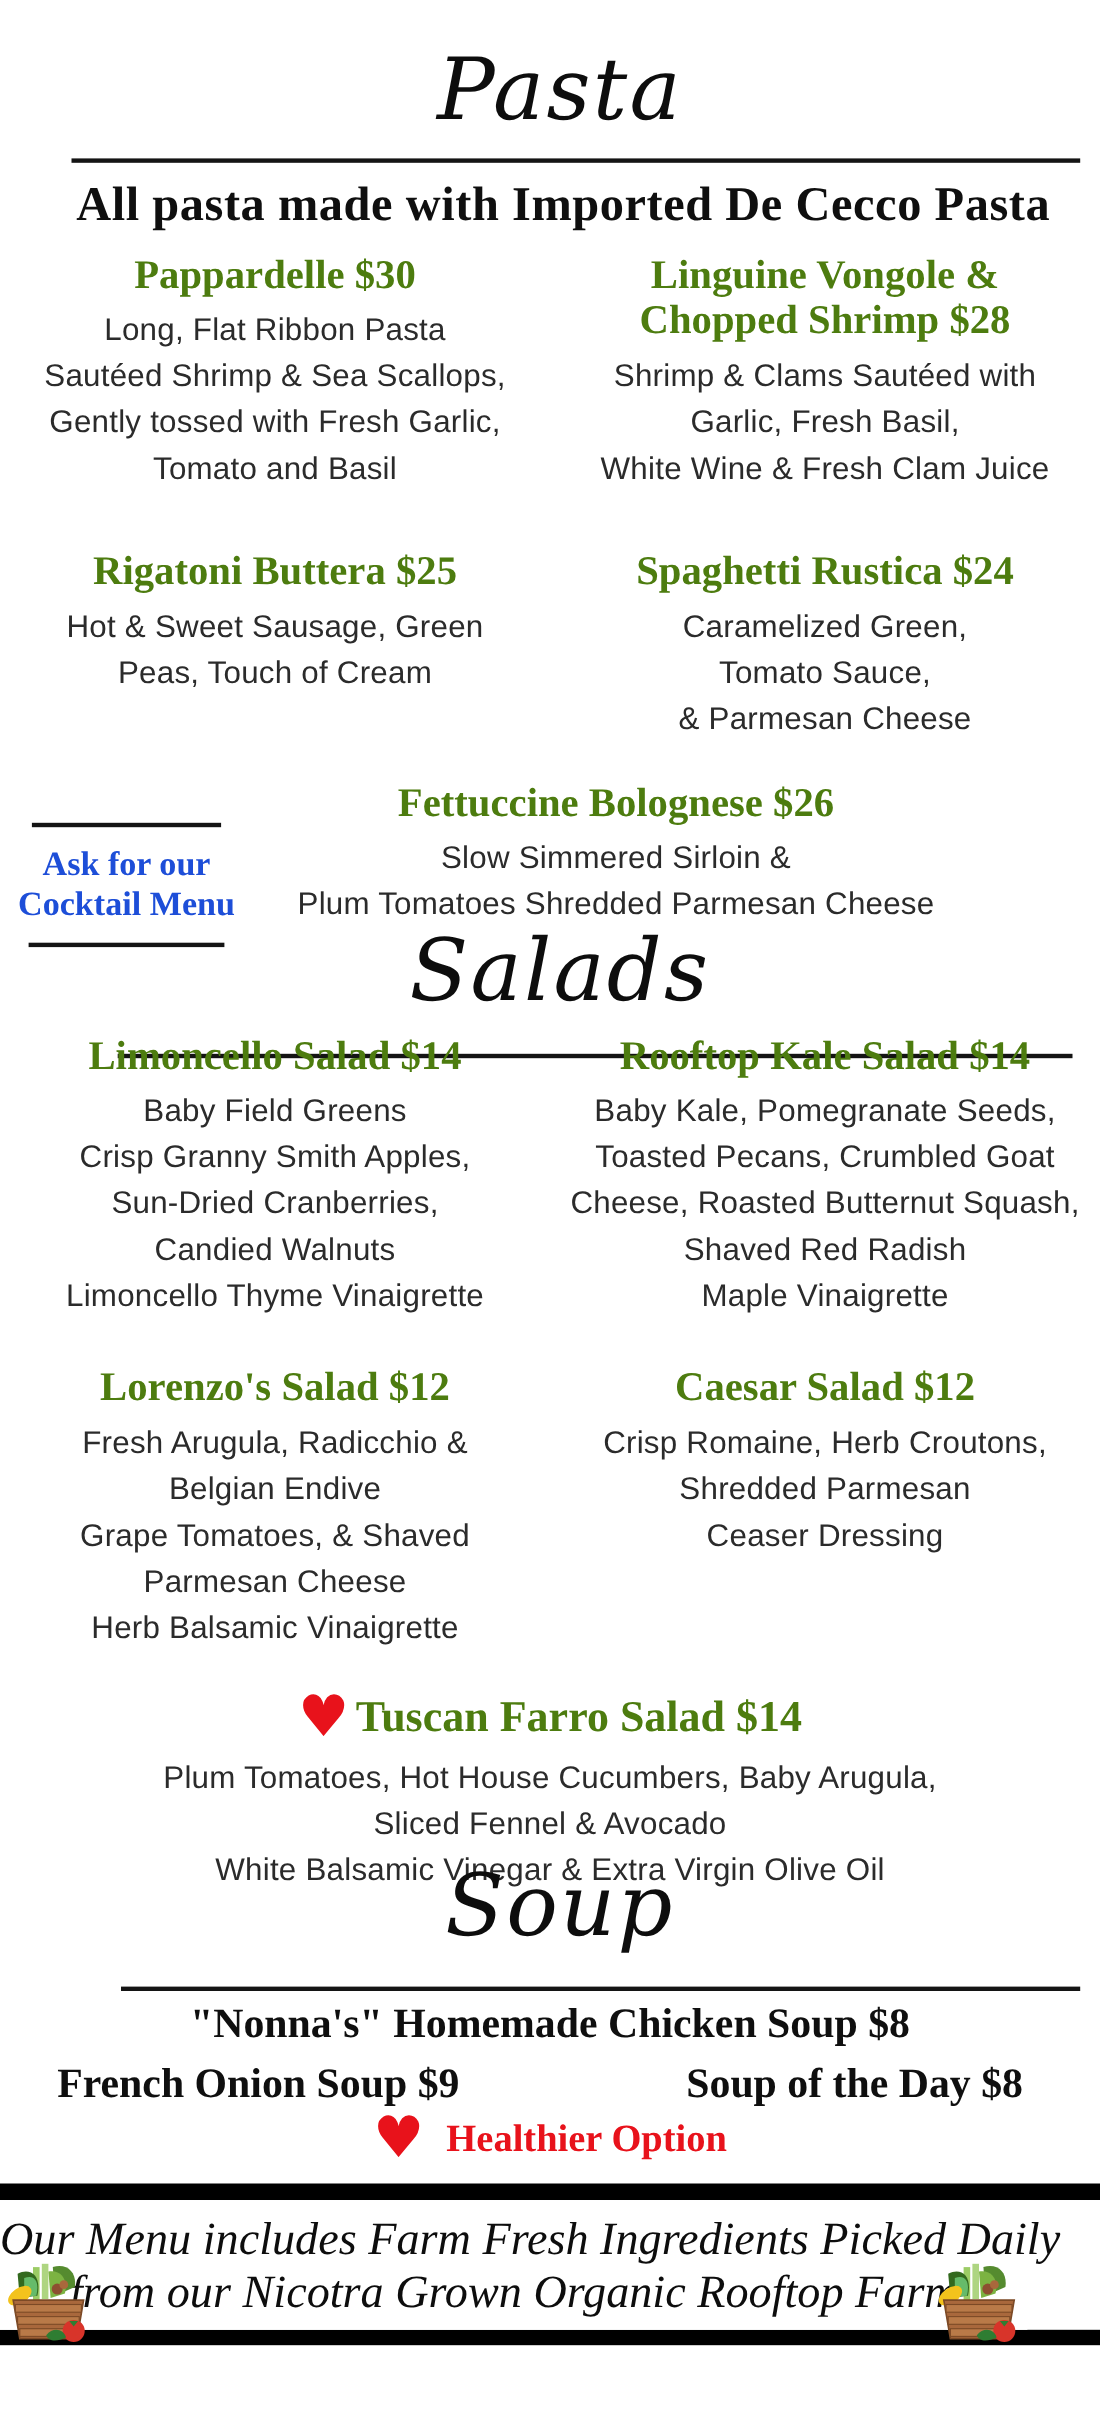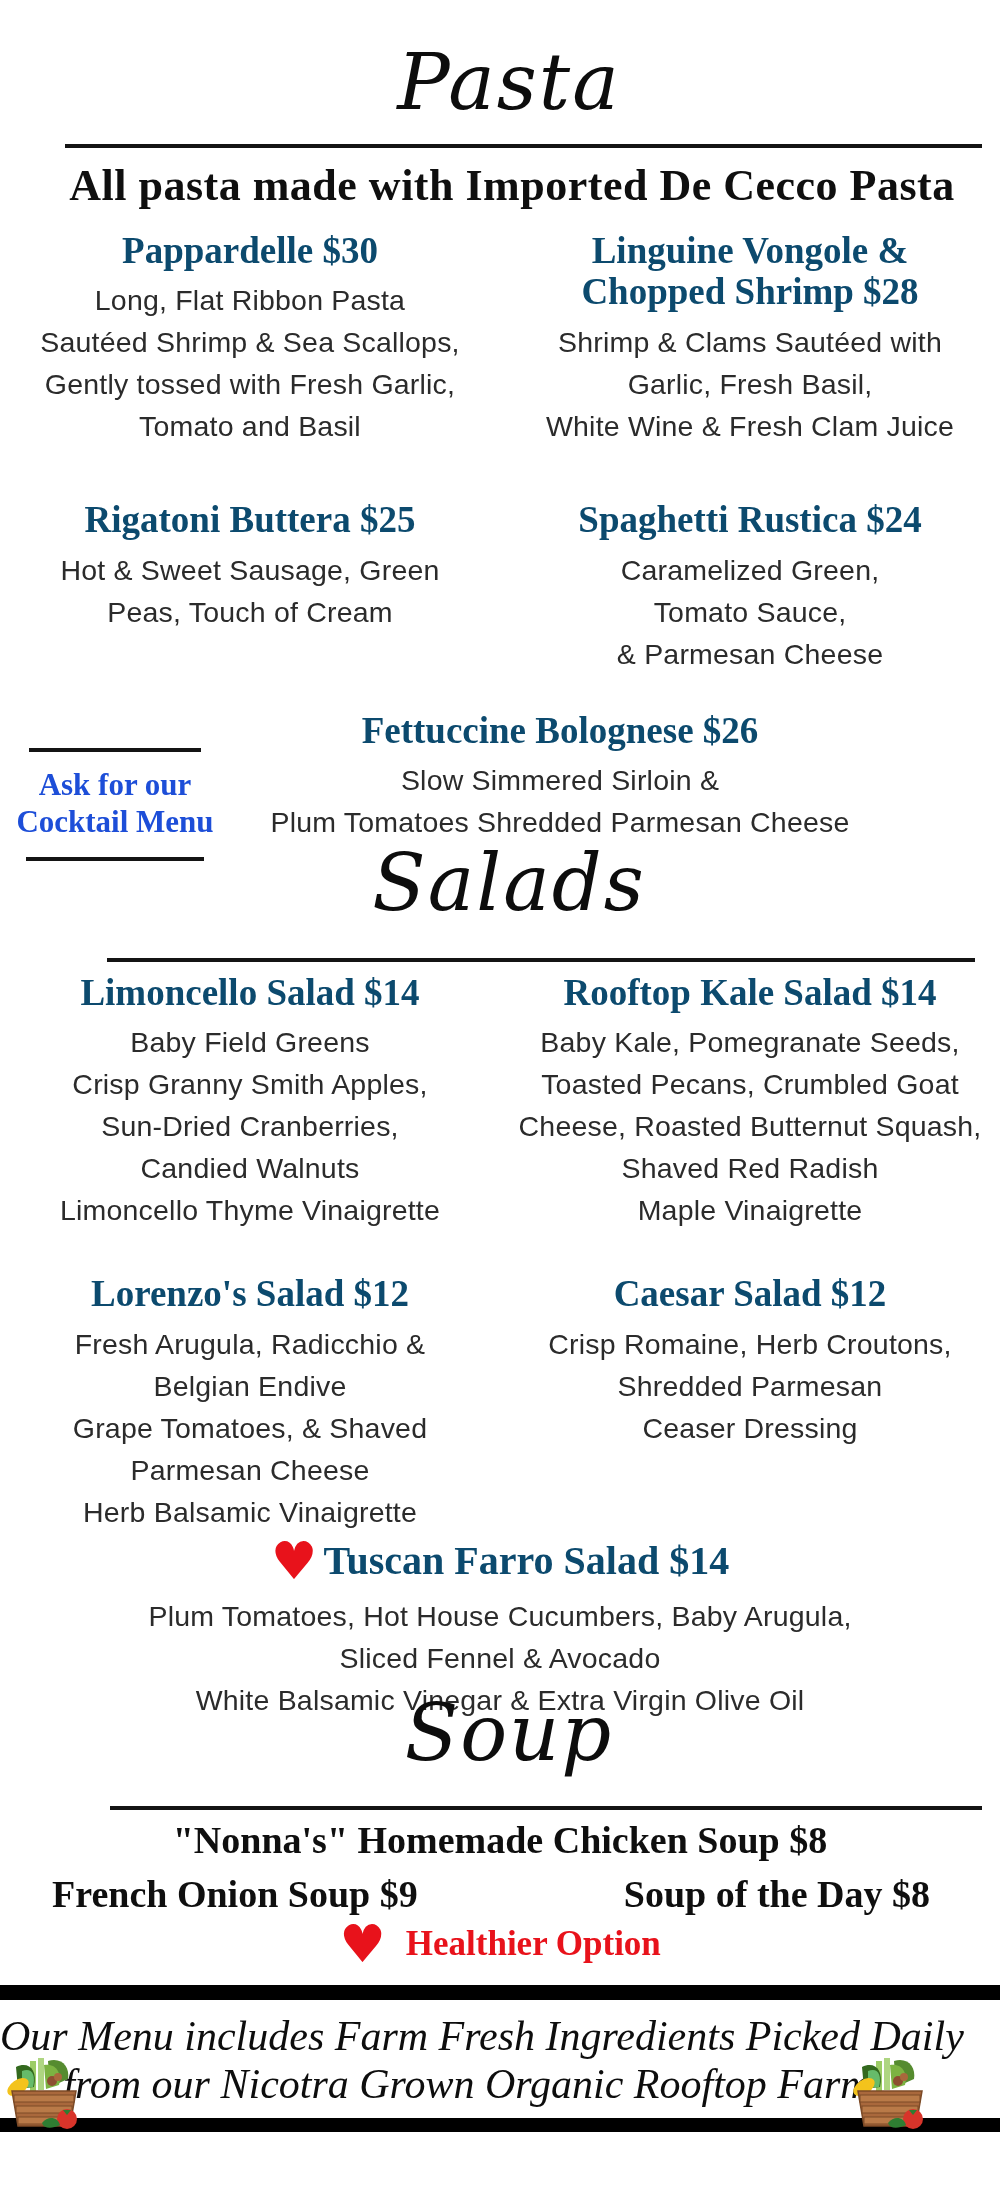--- a/index.html
+++ b/index.html
@@ -28,21 +28,21 @@
   .menu-grid{
     display:grid;grid-template-columns:500px 500px;
     width:1000px;
   }
   .grid-pasta{row-gap:52px;}
   .grid-salads{row-gap:42px;}
   .item{text-align:center;}
   .item-name{
     margin:0 auto;
     font-family:"Liberation Serif", serif;font-weight:700;
-    font-size:37px;line-height:1.12;color:#0c4a6e;
+    font-size:37px;line-height:1.12;color:#4d7c0f;
     max-width:490px;
   }
   .item-linguine .item-name{max-width:430px;}
   .item-desc{margin-top:8px;}
   .desc-line{
     font-size:28.5px;line-height:42px;color:#2b2b2b;font-weight:300;
     letter-spacing:0.2px;
   }
   
   .featured{text-align:center;}
@@ -138,21 +138,21 @@
 <div class="abs badge" style="top:748px;left:15px;">
   <div class="rule" style="width:172px;margin:0 auto;"></div>
   <div class="badge-text" style="margin-top:14px;">Ask for our</div>
   <div class="badge-text">Cocktail Menu</div>
   <div class="rule" style="width:178px;margin:16px auto 0;"></div>
 </div>
 
 <div class="abs script-title" style="top:843px;left:0;">Salads</div>
 <div class="abs rule" style="top:958px;left:107px;width:868px;"></div>
 
-<div class="abs menu-grid grid-salads" style="top:972px;left:0;">
+<div class="abs menu-grid grid-salads" style="top:940px;left:0;">
   <div class="item">
     <h3 class="item-name">Limoncello Salad $14</h3>
     <div class="item-desc">
         <div class="desc-line">Baby Field Greens</div>
         <div class="desc-line">Crisp Granny Smith Apples,</div>
         <div class="desc-line">Sun-Dried Cranberries,</div>
         <div class="desc-line">Candied Walnuts</div>
         <div class="desc-line">Limoncello Thyme Vinaigrette</div>
       </div>
   </div>

